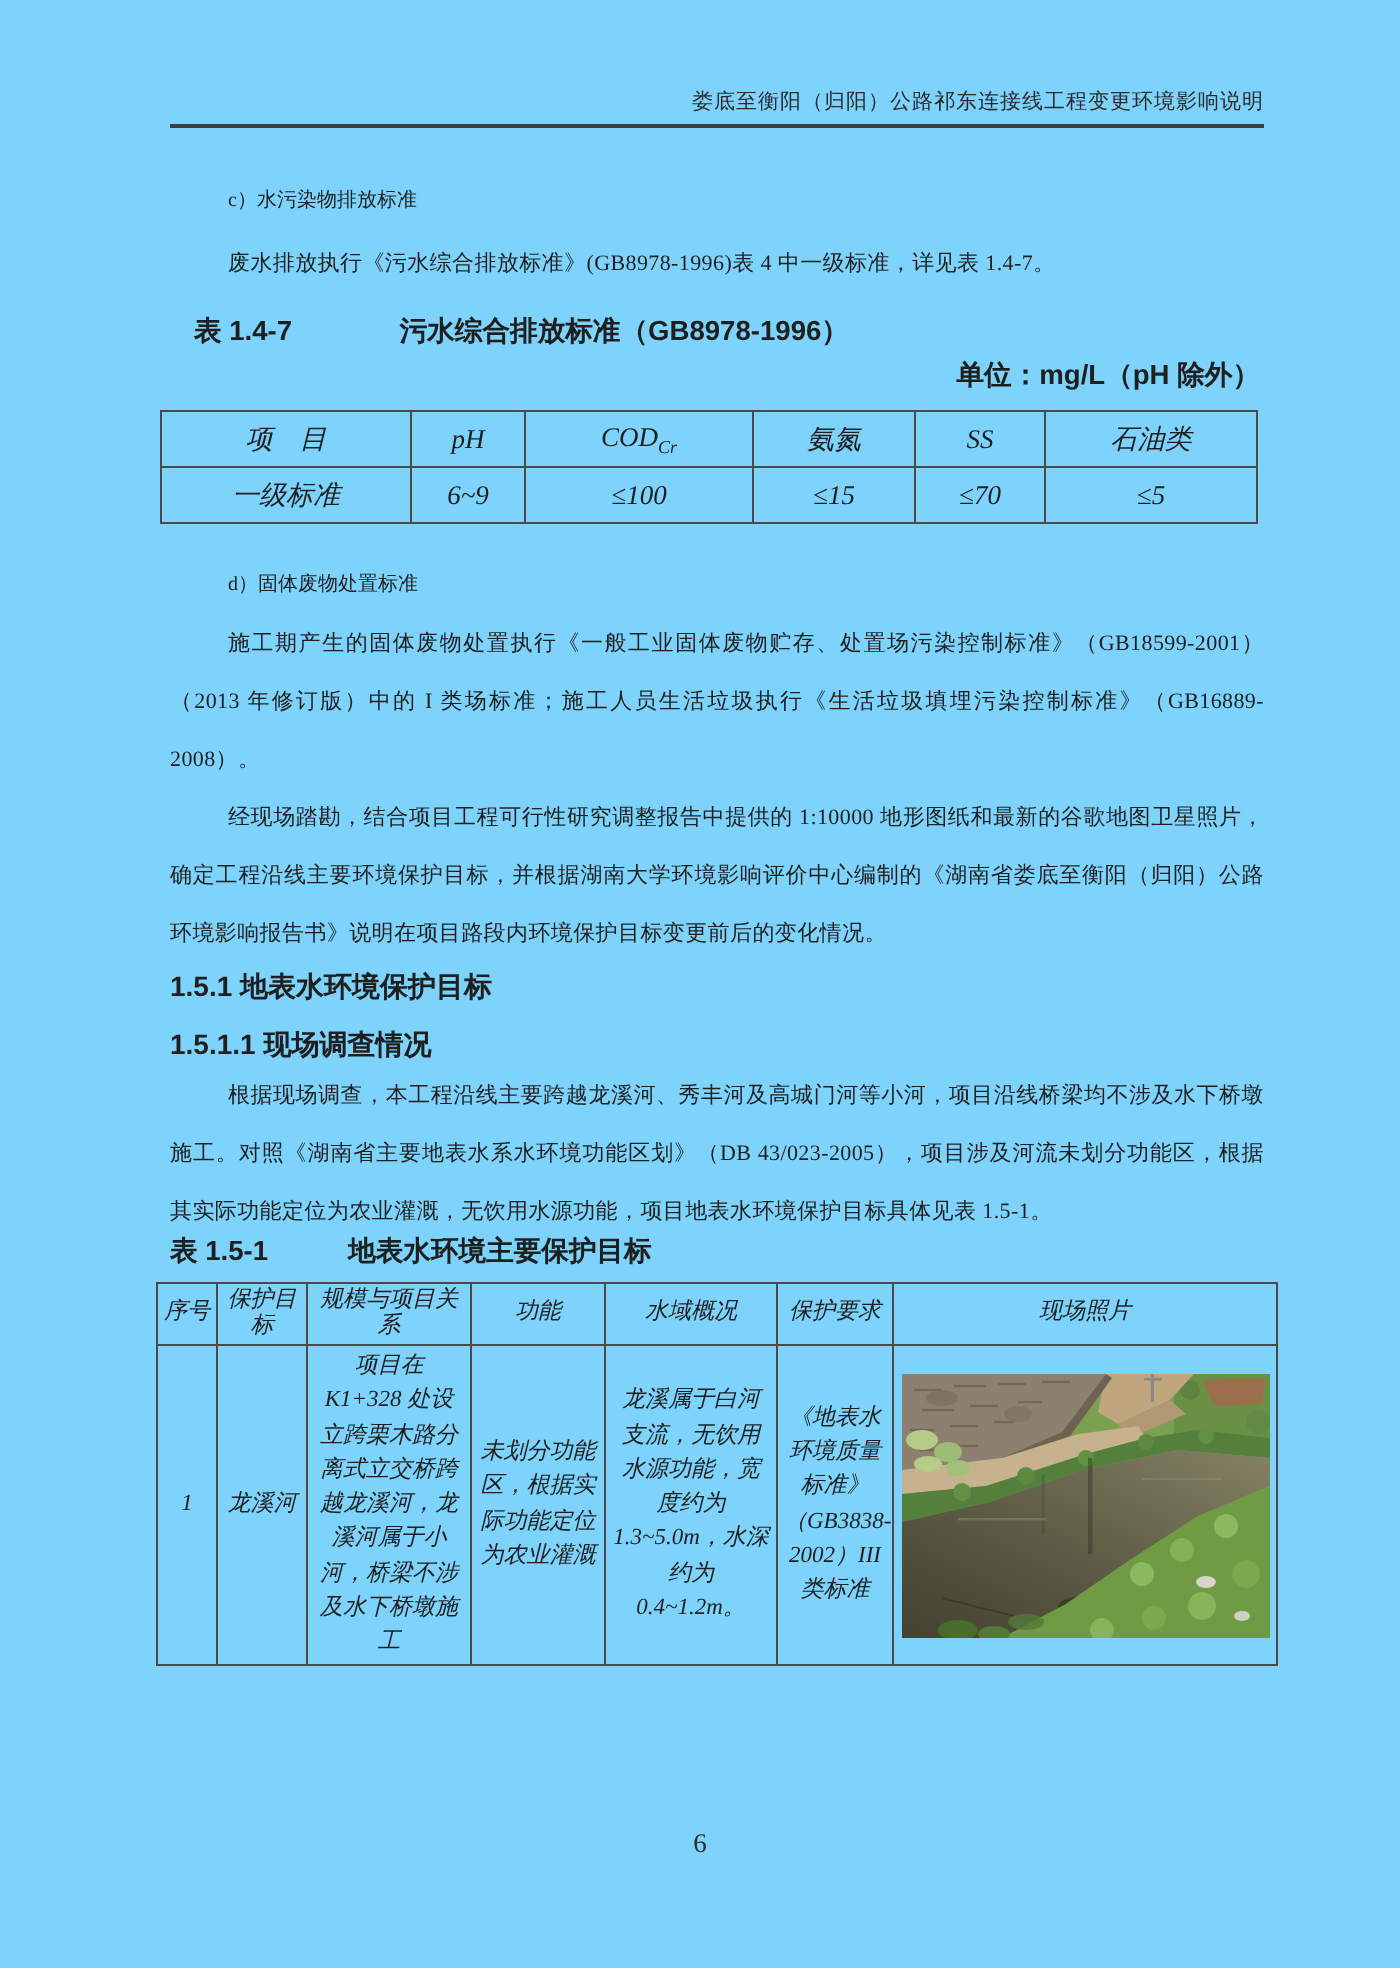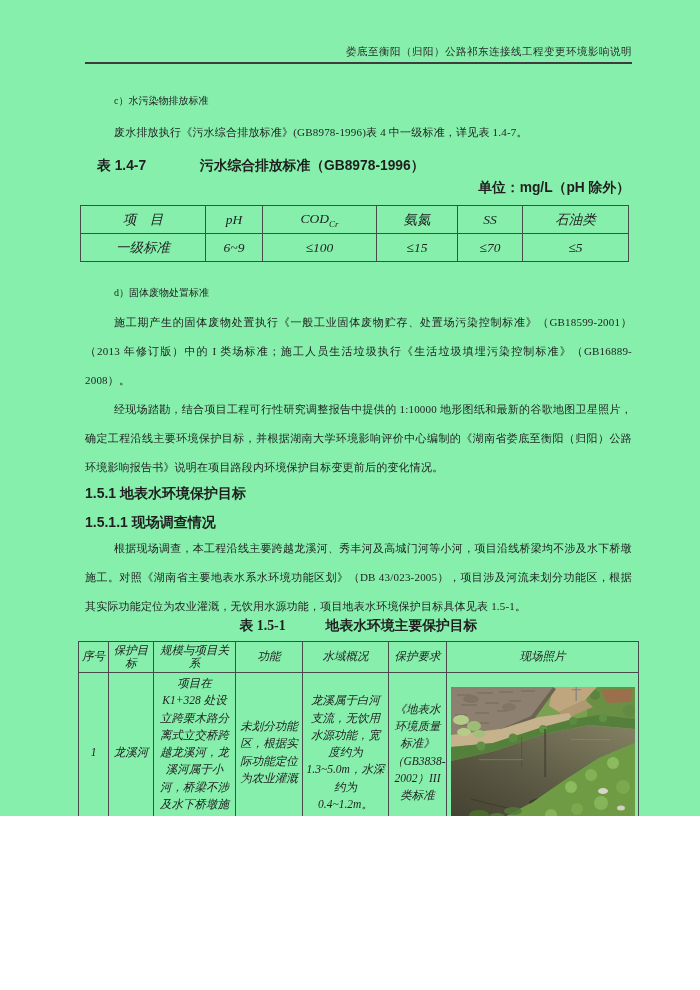--- a/index.html
+++ b/index.html
@@ -1,36 +1,36 @@
 <!DOCTYPE html>
 <html><head>
 <meta charset="utf-8">
 <style>
   html,body{margin:0;padding:0;background:#ffffff;}
-  .page{position:relative;width:700px;height:816px;background:#86efac;overflow:hidden;
+  .page{position:relative;width:700px;height:984px;background:#7dd3fc;overflow:hidden;
         font-family:"Liberation Serif","DejaVu Serif",serif;color:#1f1f1f;}
   .header{margin:0 68px 0 85px;padding-top:44px;padding-bottom:3px;
           border-bottom:2px solid #3d3d3d;text-align:right;
           font-size:10.5px;line-height:15px;color:#2b2b2b;letter-spacing:.5px;}
   .content{margin:0 68px 0 85px;}
   .h-item{font-size:10px;line-height:22px;margin:26px 0 0;padding-left:29px;}
   .h-item.second{margin-top:20px;}
   .para{font-size:11px;line-height:29px;margin:6px 0 0;text-indent:29px;
         text-align:justify;letter-spacing:.2px;}
   .para.tight{margin-top:4px;}
   .h-bold{font-family:"Liberation Sans","DejaVu Sans",sans-serif;font-weight:700;
           font-size:14.5px;line-height:23px;margin:2px 0 0;}
   .h-bold.sub{font-size:14px;margin-top:6px;}
   .tbl-caption{display:flex;justify-content:space-between;align-items:flex-start;
                margin:8px 0 0;padding-left:12px;
                font-family:"Liberation Sans","DejaVu Sans",sans-serif;
                font-weight:700;font-size:13.8px;line-height:22px;}
   .tbl-caption .cap-unit{padding-right:2px;margin-top:22px;}
-  .tbl-caption-center{display:flex;justify-content:center;gap:40px;margin:-6px 0 0;
-               font-family:Liberation Serif, serif;
+  .tbl-caption-center{display:flex;gap:40px;margin:-6px 0 0;
+               font-family:Liberation Sans, sans-serif;
                font-weight:700;font-size:13.8px;line-height:22px;}
   table{border-collapse:collapse;table-layout:fixed;font-style:italic;}
   .tbl-147{width:548px;margin:6px 0 0 -5px;font-size:13.5px;}
   .tbl-147 td{border:1px solid #4a4a4a;text-align:center;vertical-align:middle;
               height:27px;padding:0 3px;}
   .tbl-147 sub{font-size:9px;}
   .tbl-151{width:560px;margin:4px 0 0 -7px;font-size:11.5px;line-height:1.5;}
   .tbl-151 td{border:1px solid #4a4a4a;text-align:center;vertical-align:middle;
               padding:2px 3px;}
   .tbl-151 tr.hd td{height:28px;line-height:1.15;padding:1px 2px;}

